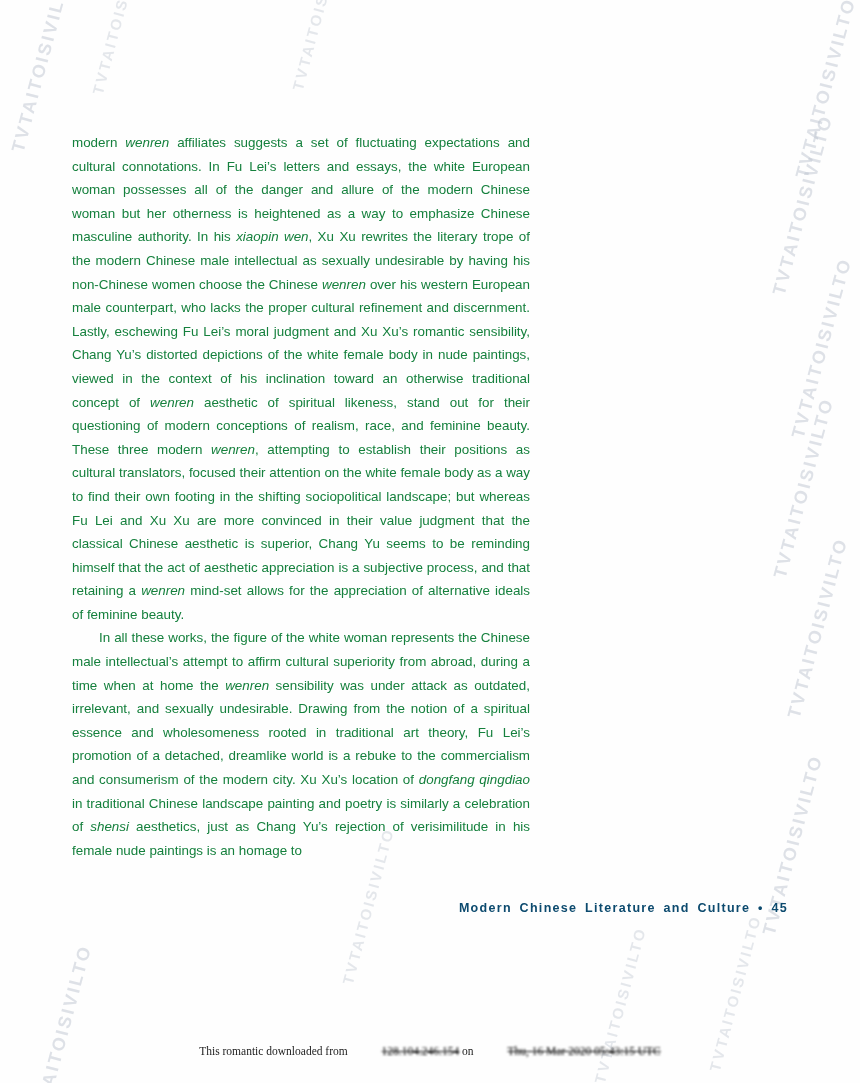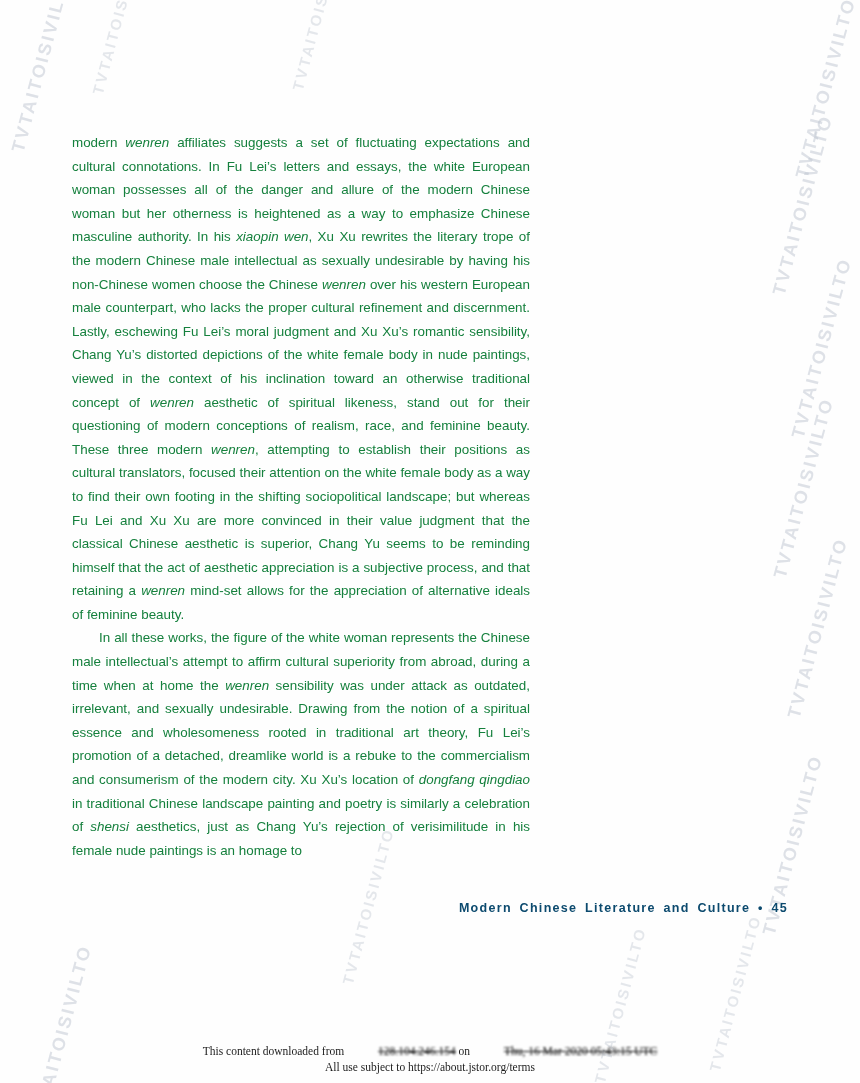--- a/index.html
+++ b/index.html
@@ -106,21 +106,20 @@
   <div class="wm wm13">TVTAITOISIVILTO</div>
 
   <div class="body-text">
       <p class="para"><span>modern </span><span class="it">wenren</span><span> affiliates suggests a set of fluctuating expectations and cultural connotations. In Fu Lei’s letters and essays, the white European woman possesses all of the danger and allure of the modern Chinese woman but her otherness is heightened as a way to emphasize Chinese masculine authority. In his </span><span class="it">xiaopin wen</span><span>, Xu Xu rewrites the literary trope of the modern Chinese male intellectual as sexually undesirable by having his non-Chinese women choose the Chinese </span><span class="it">wenren</span><span> over his western European male counterpart, who lacks the proper cultural refinement and discernment. Lastly, eschewing Fu Lei’s moral judgment and Xu Xu’s romantic sensibility, Chang Yu’s distorted depictions of the white female body in nude paintings, viewed in the context of his inclination toward an otherwise traditional concept of </span><span class="it">wenren</span><span> aesthetic of spiritual likeness, stand out for their questioning of modern conceptions of realism, race, and feminine beauty. These three modern </span><span class="it">wenren</span><span>, attempting to establish their positions as cultural translators, focused their attention on the white female body as a way to find their own footing in the shifting sociopolitical landscape; but whereas Fu Lei and Xu Xu are more convinced in their value judgment that the classical Chinese aesthetic is superior, Chang Yu seems to be reminding himself that the act of aesthetic appreciation is a subjective process, and that retaining a </span><span class="it">wenren</span><span> mind-set allows for the appreciation of alternative ideals of feminine beauty.</span></p>
       <p class="para indent"><span>In all these works, the figure of the white woman represents the Chinese male intellectual’s attempt to affirm cultural superiority from abroad, during a time when at home the </span><span class="it">wenren</span><span> sensibility was under attack as outdated, irrelevant, and sexually undesirable. Drawing from the notion of a spiritual essence and wholesomeness rooted in traditional art theory, Fu Lei’s promotion of a detached, dreamlike world is a rebuke to the commercialism and consumerism of the modern city. Xu Xu’s location of </span><span class="it">dongfang qingdiao</span><span> in traditional Chinese landscape painting and poetry is similarly a celebration of </span><span class="it">shensi</span><span> aesthetics, just as Chang Yu’s rejection of verisimilitude in his female nude paintings is an homage to</span></p>
     </div>
 
   <div class="running-footer">Modern Chinese Literature and Culture • 45</div>
 
   <div class="bottom-notice notice-1">
-    <span>This content downloaded from</span>
+    <span>This romantic downloaded from</span>
     <span class="smudge">128.104.246.154</span>
     <span>on</span>
     <span class="smudge">Thu, 16 Mar 2020 05:43:15 UTC</span>
   </div>
 
-  <div class="bottom-notice notice-2">All use subject to https://about.jstor.org/terms</div>
 
 </div>
 
 </body></html>

